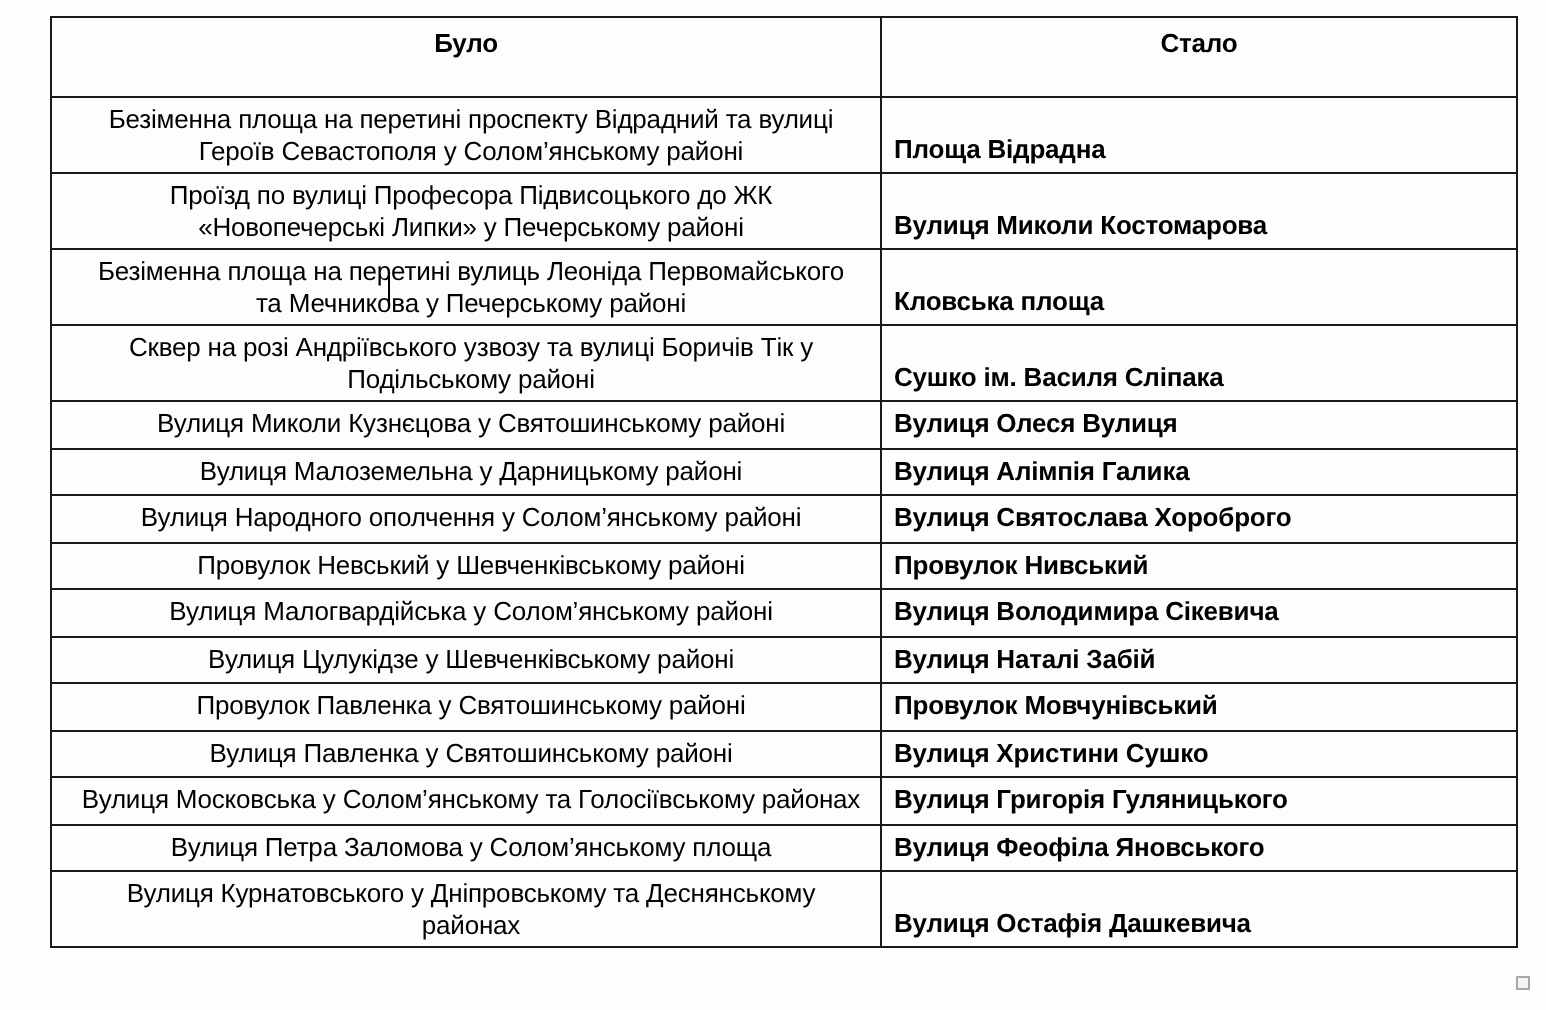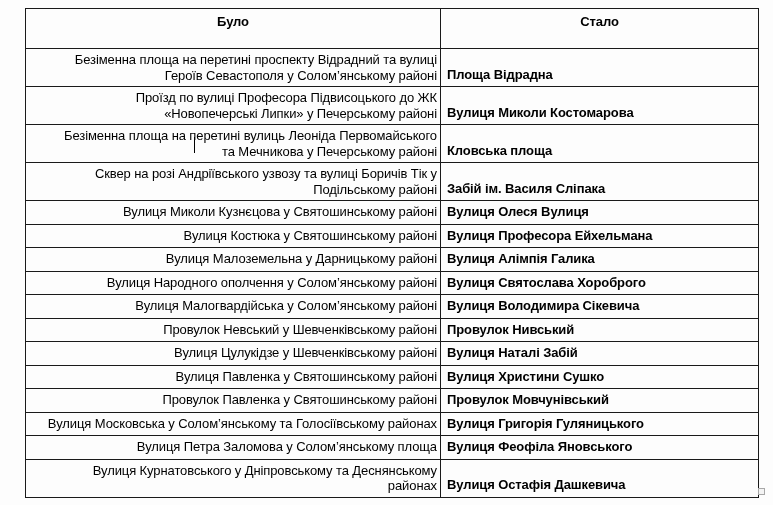--- a/index.html
+++ b/index.html
@@ -35,21 +35,21 @@
   }
   table.rename-table th {
     height: 40px;
     box-sizing: border-box;
     vertical-align: top;
     padding: 5px 6px 3px 6px;
     text-align: center;
     font-weight: bold;
   }
   td.old {
-    text-align: right;
+    text-align: center;
     vertical-align: top;
     padding: 3px 3px 3px 8px;
     font-weight: normal;
     white-space: pre-line;
   }
   td.new {
     text-align: left;
     vertical-align: bottom;
     padding: 3px 6px 4px 6px;
     font-weight: bold;
@@ -101,57 +101,53 @@
           <td class="new">Вулиця Миколи Костомарова</td>
         </tr>
         <tr>
           <td class="old">Безіменна площа на перетині вулиць Леоніда Первомайського
 та Мечникова у Печерському районі</td>
           <td class="new">Кловська площа</td>
         </tr>
         <tr>
           <td class="old">Сквер на розі Андріївського узвозу та вулиці Боричів Тік у
 Подільському районі</td>
-          <td class="new">Забій ім. Василя Сліпака</td>
+          <td class="new">Сушко ім. Василя Сліпака</td>
         </tr>
         <tr>
           <td class="old">Вулиця Миколи Кузнєцова у Святошинському районі</td>
           <td class="new">Вулиця Олеся Вулиця</td>
-        </tr>
-        <tr>
-          <td class="old">Вулиця Костюка у Святошинському районі</td>
-          <td class="new">Вулиця Професора Ейхельмана</td>
         </tr>
         <tr>
           <td class="old">Вулиця Малоземельна у Дарницькому районі</td>
           <td class="new">Вулиця Алімпія Галика</td>
         </tr>
         <tr>
           <td class="old">Вулиця Народного ополчення у Солом’янському районі</td>
           <td class="new">Вулиця Святослава Хороброго</td>
         </tr>
         <tr>
+          <td class="old">Провулок Невський у Шевченківському районі</td>
+          <td class="new">Провулок Нивський</td>
+        </tr>
+        <tr>
           <td class="old">Вулиця Малогвардійська у Солом’янському районі</td>
           <td class="new">Вулиця Володимира Сікевича</td>
-        </tr>
-        <tr>
-          <td class="old">Провулок Невський у Шевченківському районі</td>
-          <td class="new">Провулок Нивський</td>
         </tr>
         <tr>
           <td class="old">Вулиця Цулукідзе у Шевченківському районі</td>
           <td class="new">Вулиця Наталі Забій</td>
         </tr>
         <tr>
+          <td class="old">Провулок Павленка у Святошинському районі</td>
+          <td class="new">Провулок Мовчунівський</td>
+        </tr>
+        <tr>
           <td class="old">Вулиця Павленка у Святошинському районі</td>
           <td class="new">Вулиця Христини Сушко</td>
-        </tr>
-        <tr>
-          <td class="old">Провулок Павленка у Святошинському районі</td>
-          <td class="new">Провулок Мовчунівський</td>
         </tr>
         <tr>
           <td class="old">Вулиця Московська у Солом’янському та Голосіївському районах</td>
           <td class="new">Вулиця Григорія Гуляницького</td>
         </tr>
         <tr>
           <td class="old">Вулиця Петра Заломова у Солом’янському площа</td>
           <td class="new">Вулиця Феофіла Яновського</td>
         </tr>
         <tr>

